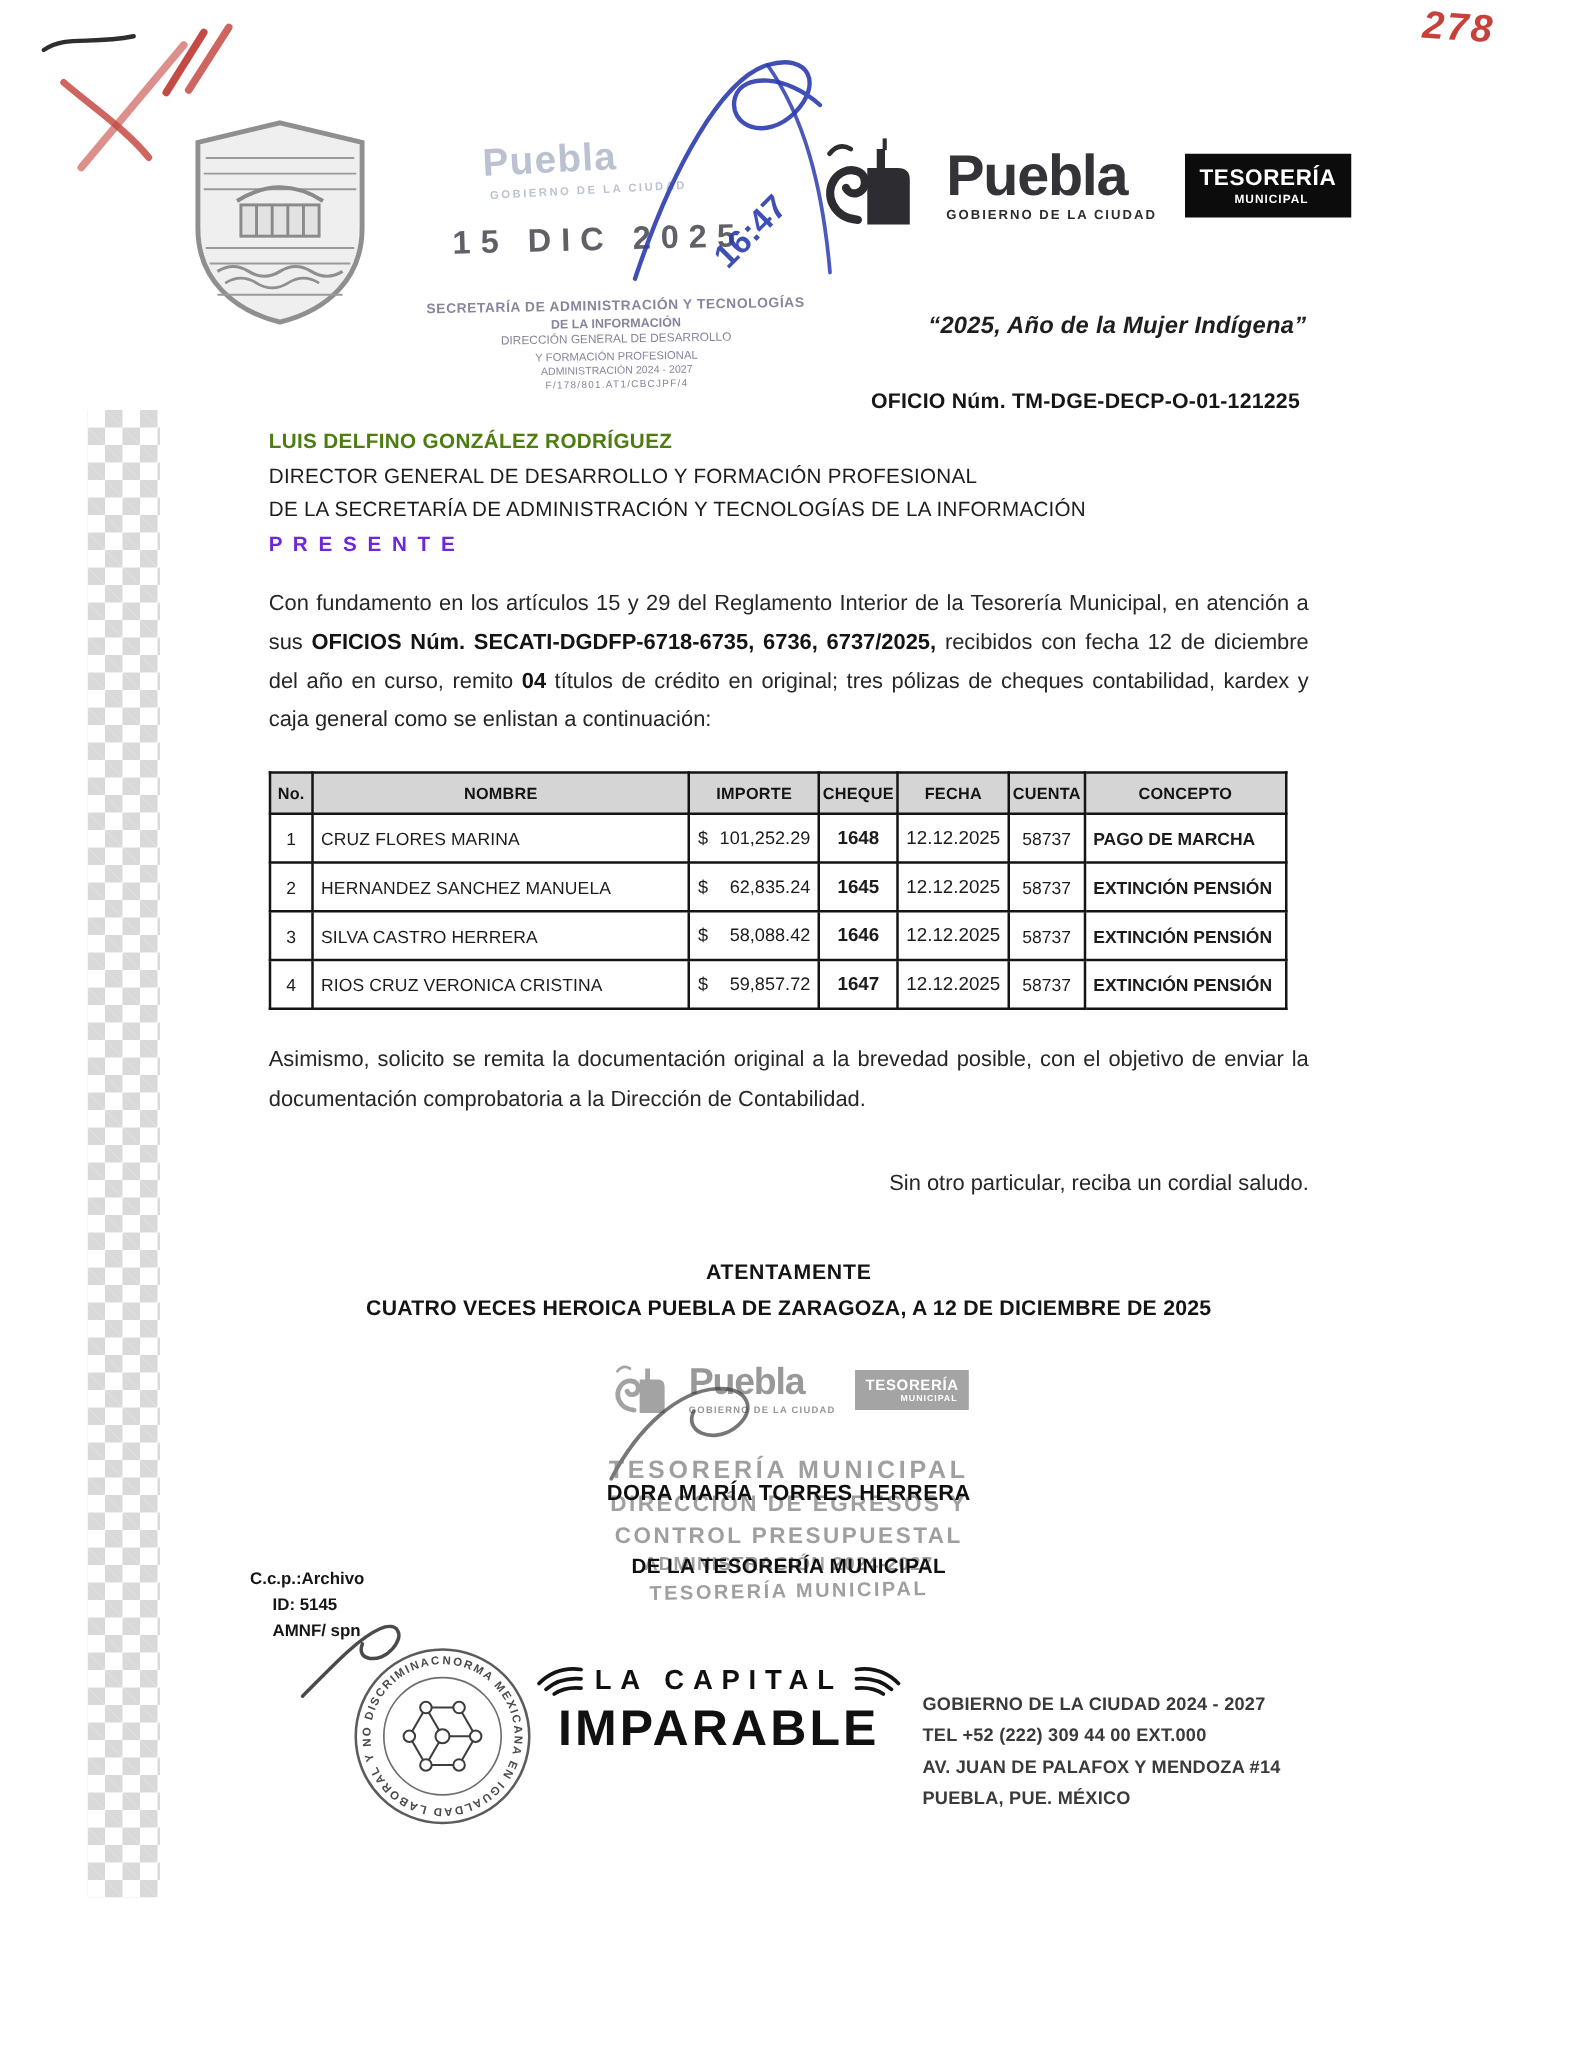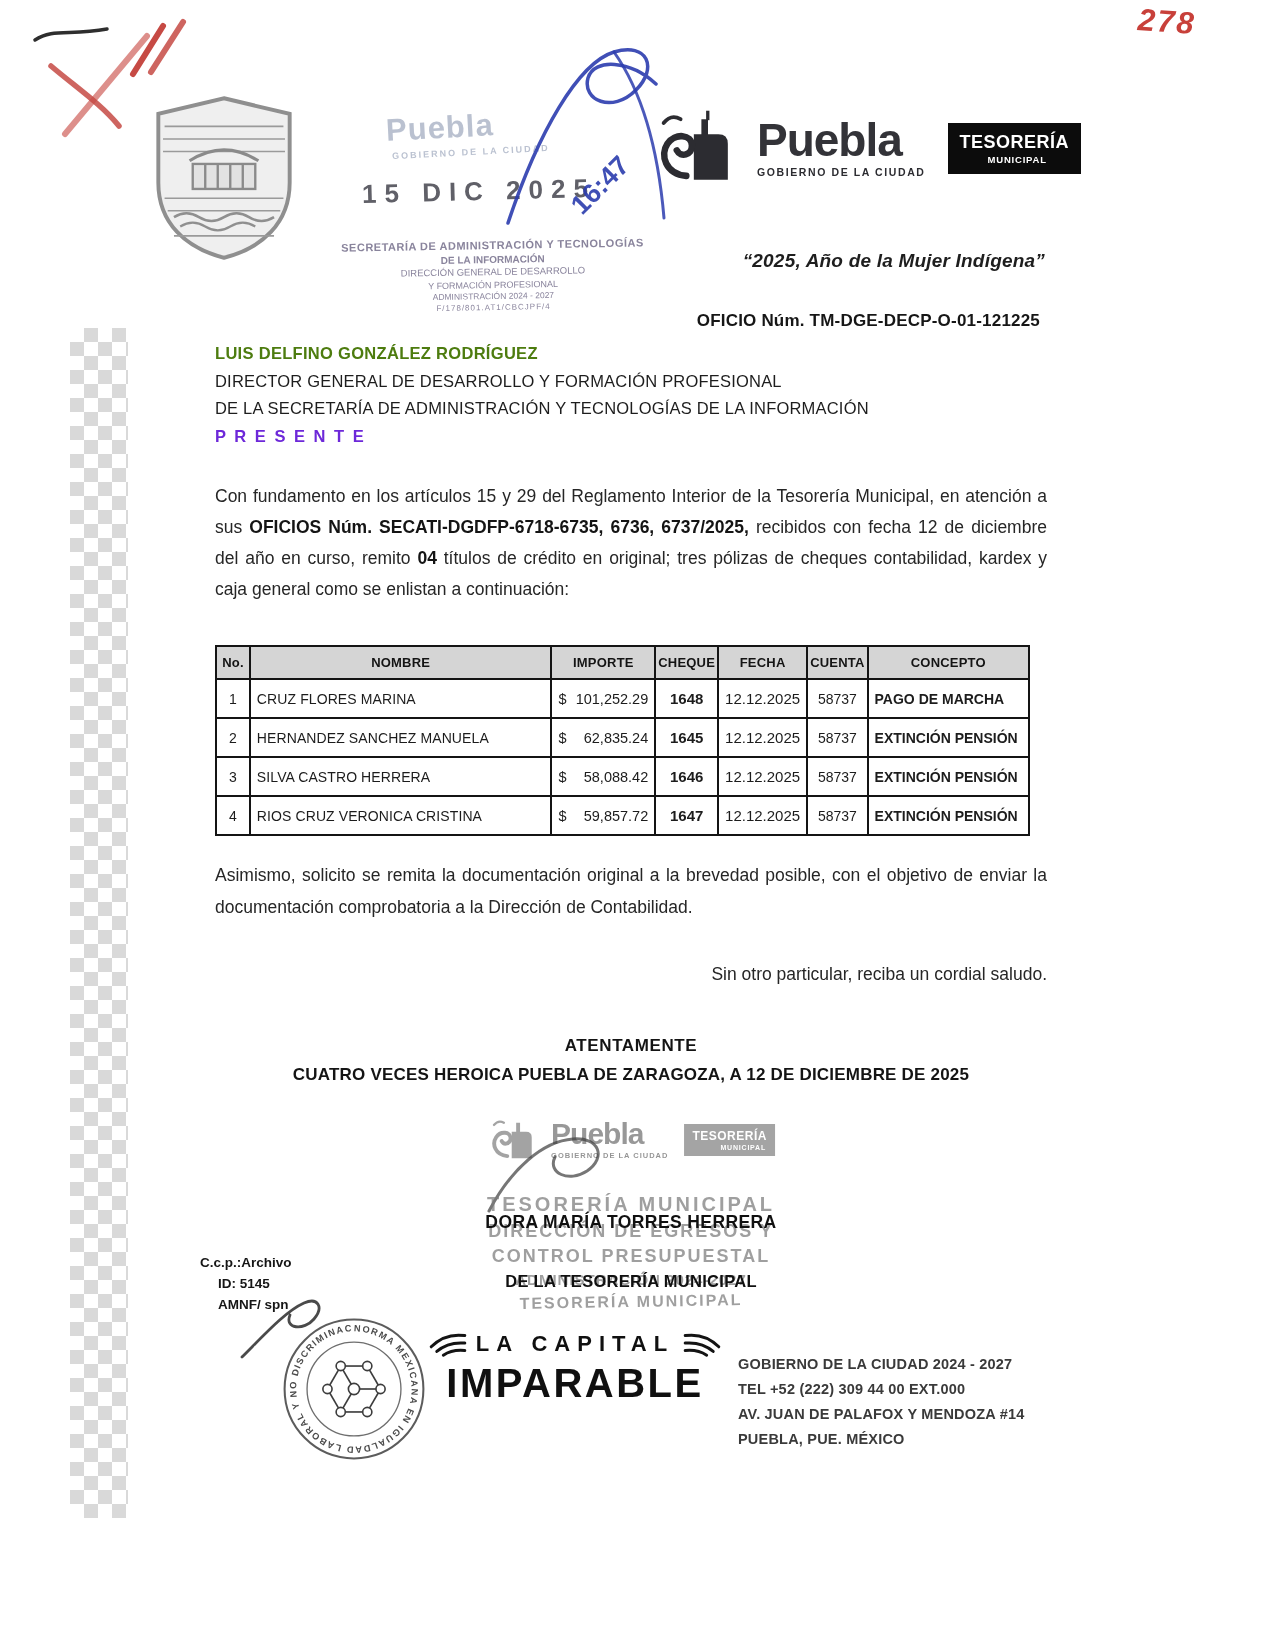--- a/index.html
+++ b/index.html
@@ -60,26 +60,26 @@
     font-size: 19px; font-weight: bold; font-style: italic; color: #1e1e1e; letter-spacing: .2px; }
   .oficio { position: absolute; left: 648px; top: 311px; width: 392px; text-align: right;
     font-size: 17px; font-weight: bold; color: #161616; letter-spacing: .2px; }
 
   
   .main { position: absolute; left: 215px; top: 340px; width: 832px; }
   .addr-name { font-size: 16.5px; font-weight: bold; color: #4d7c0f; letter-spacing: .3px; line-height: 1.68; }
   .addr-line { font-size: 16.5px; color: #1d1d1d; letter-spacing: .2px; line-height: 1.68; }
   .addr-presente { font-size: 16.5px; font-weight: bold; color: #6d28d9; letter-spacing: 2px; line-height: 1.68; }
 
-  .para { margin-top: 30px; font-size: 17.5px; line-height: 1.78; text-align: justify; color: #262626; }
+  .para { margin-top: 16px; font-size: 17.5px; line-height: 1.78; text-align: justify; color: #262626; }
   .para b { font-weight: bold; color: #141414; }
   .para2 { margin-top: 24px; }
   .para3 { margin-top: 36px; text-align: right; }
 
-  table.doc { border-collapse: collapse; width: 815px; margin-top: 40px; }
+  table.doc { border-collapse: collapse; width: 815px; margin-top: 26px; }
   table.doc th { background: #d5d5d5; border: 2px solid #141414; font-size: 13px;
     padding: 8px 2px; color: #141414; letter-spacing: .2px; }
   table.doc td { border: 2px solid #141414; padding: 10px 6px; color: #1c1c1c; }
   td.c-no { text-align: center; font-size: 14px; }
   td.c-nombre { font-size: 14px; letter-spacing: .1px; }
   td.c-importe { font-size: 14.5px; }
   .importe-wrap { display: flex; justify-content: space-between; align-items: baseline; }
   td.c-cheque { text-align: center; font-size: 15px; font-weight: bold; }
   td.c-fecha { text-align: center; font-size: 15px; }
   td.c-cuenta { text-align: center; font-size: 14px; }

